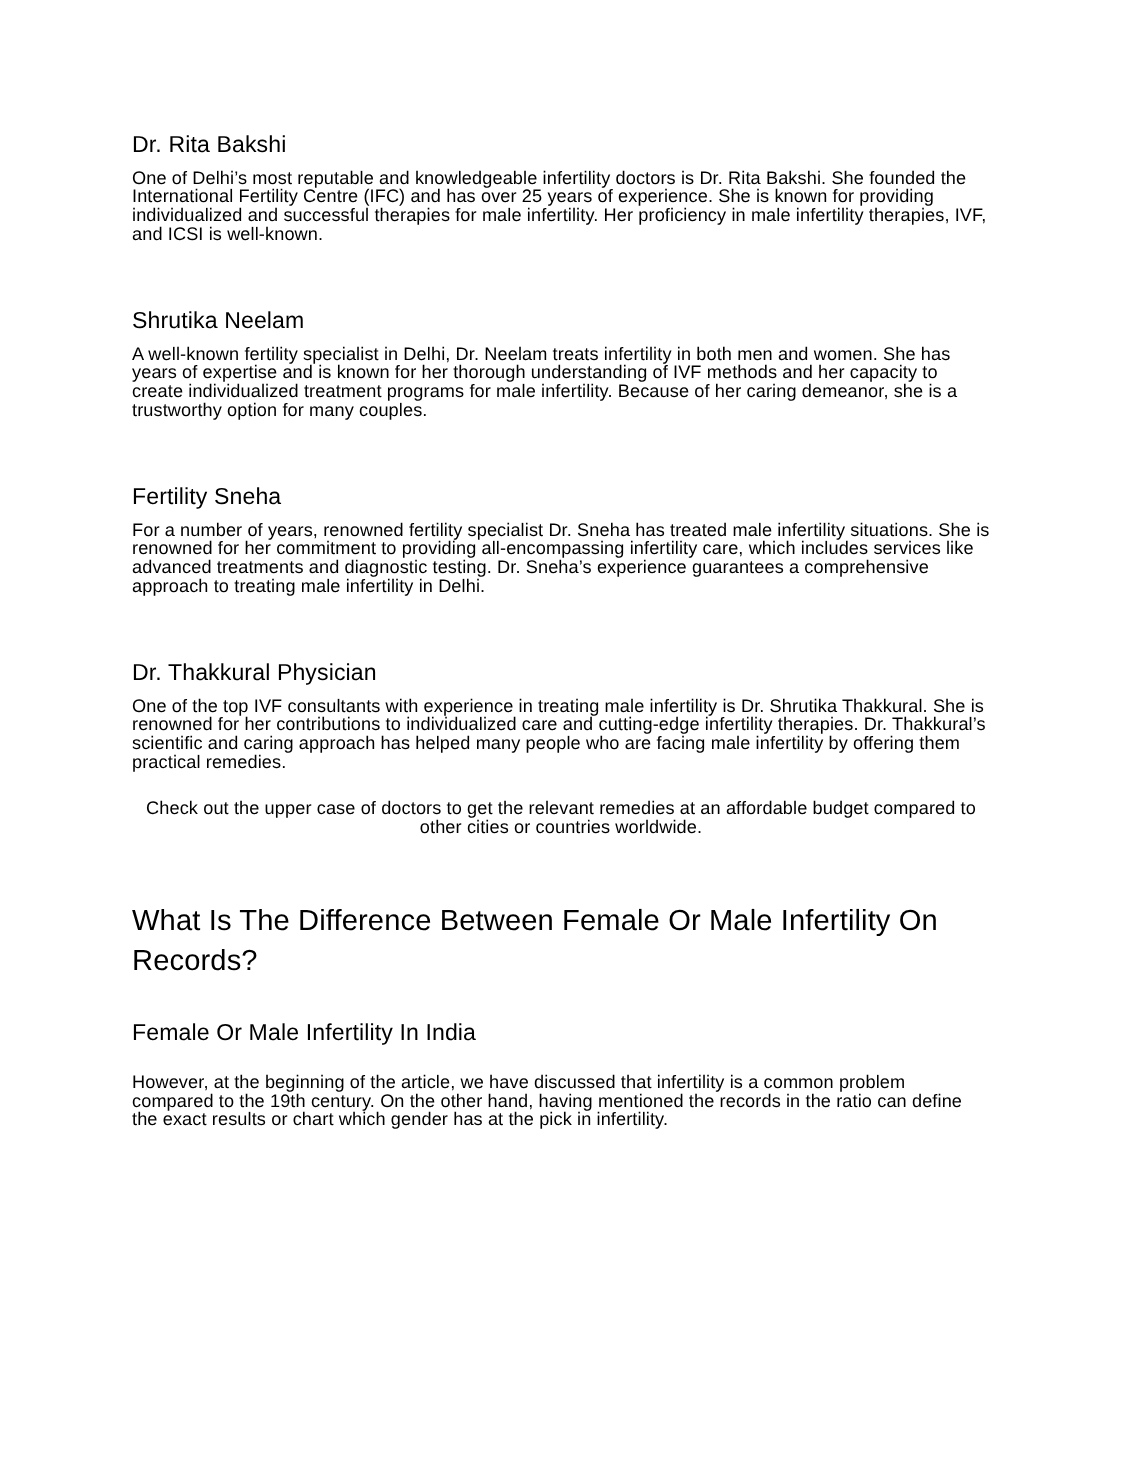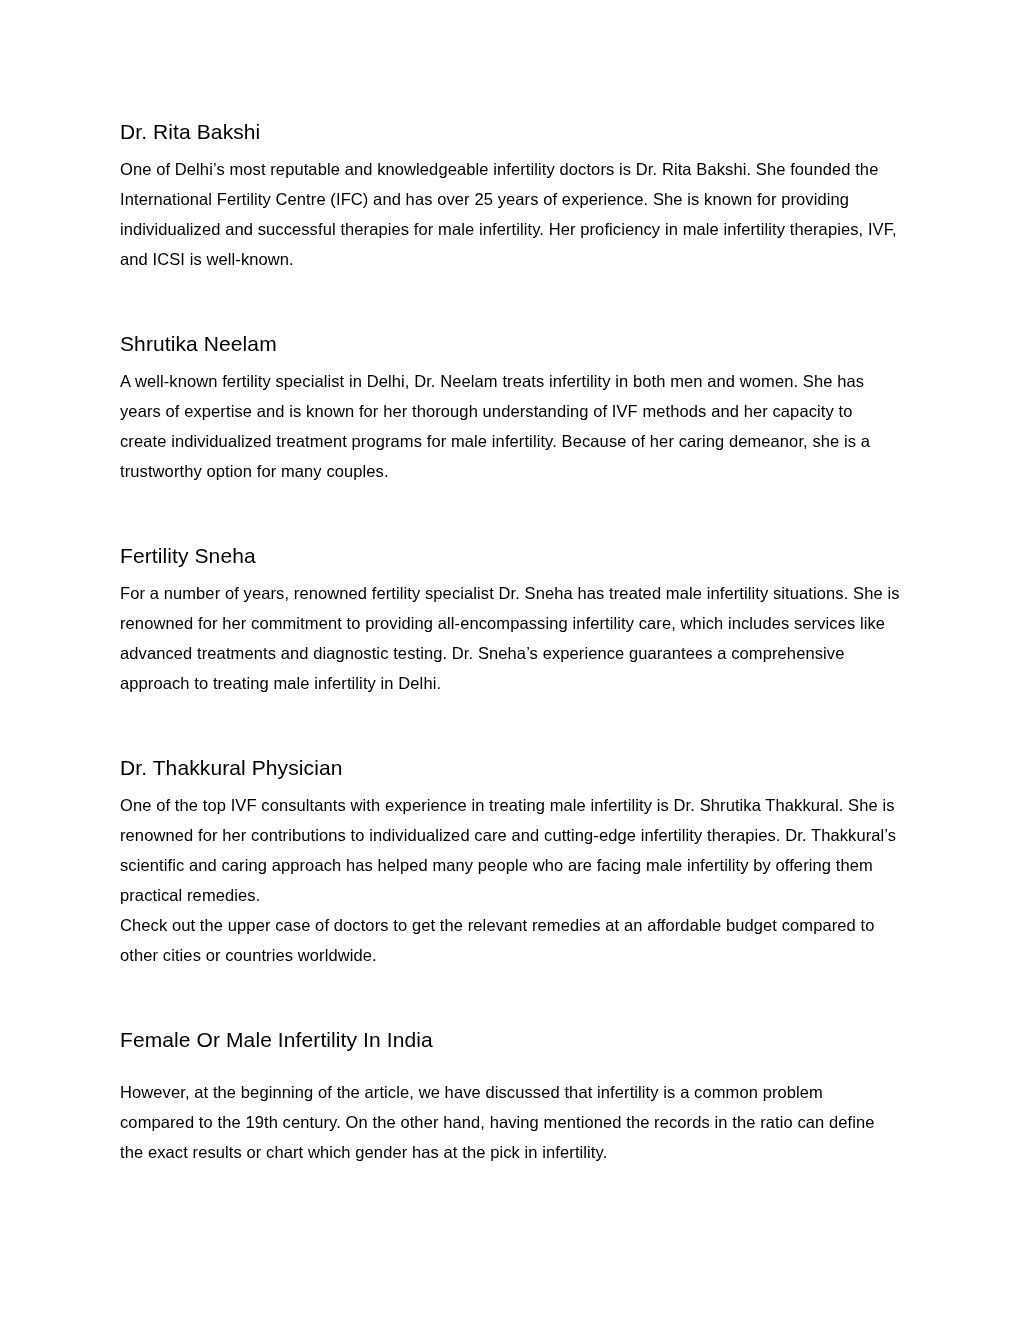--- a/index.html
+++ b/index.html
@@ -27,25 +27,27 @@
   .section-heading {
     font-size: 21px;
     font-weight: 400;
     line-height: 26px;
     margin: 0 0 9px 0;
     letter-spacing: 0.1px;
   }
   .body-text {
     font-size: 16.5px;
     font-weight: 400;
-    line-height: 30px;
+    line-height: 17px;
     margin: 0;
     letter-spacing: 0.1px;
   }
   .body-text + .body-text {
+    margin-top: 25px;
+    text-align: center;
   }
   .main-heading {
     font-size: 26.5px;
     font-weight: 400;
     line-height: 37px;
     margin: 0 0 34px 0;
     letter-spacing: 0.1px;
   }
   .subsection .section-heading {
     margin-bottom: 24px;
@@ -70,19 +72,20 @@
     <h3 class="section-heading">Fertility Sneha</h3>
     <p class="body-text">For a number of years, renowned fertility specialist Dr. Sneha has treated male infertility situations. She is renowned for her commitment to providing all-encompassing infertility care, which includes services like advanced treatments and diagnostic testing. Dr. Sneha’s experience guarantees a comprehensive approach to treating male infertility in Delhi.</p>
   </div>
 
   <div class="section">
     <h3 class="section-heading">Dr. Thakkural Physician</h3>
     <p class="body-text">One of the top IVF consultants with experience in treating male infertility is Dr. Shrutika Thakkural. She is renowned for her contributions to individualized care and cutting-edge infertility therapies. Dr. Thakkural’s scientific and caring approach has helped many people who are facing male infertility by offering them practical remedies.</p>
     <p class="body-text">Check out the upper case of doctors to get the relevant remedies at an affordable budget compared to other cities or countries worldwide.</p>
   </div>
 
+  <h1 class="main-heading">What Is The Difference Between Female Or Male Infertility On Records?</h1>
 
   <div class="subsection">
     <h3 class="section-heading">Female Or Male Infertility In India</h3>
     <p class="body-text">However, at the beginning of the article, we have discussed that infertility is a common problem compared to the 19th century. On the other hand, having mentioned the records in the ratio can define the exact results or chart which gender has at the pick in infertility.</p>
   </div>
 
 </div>
 
 </body></html>

